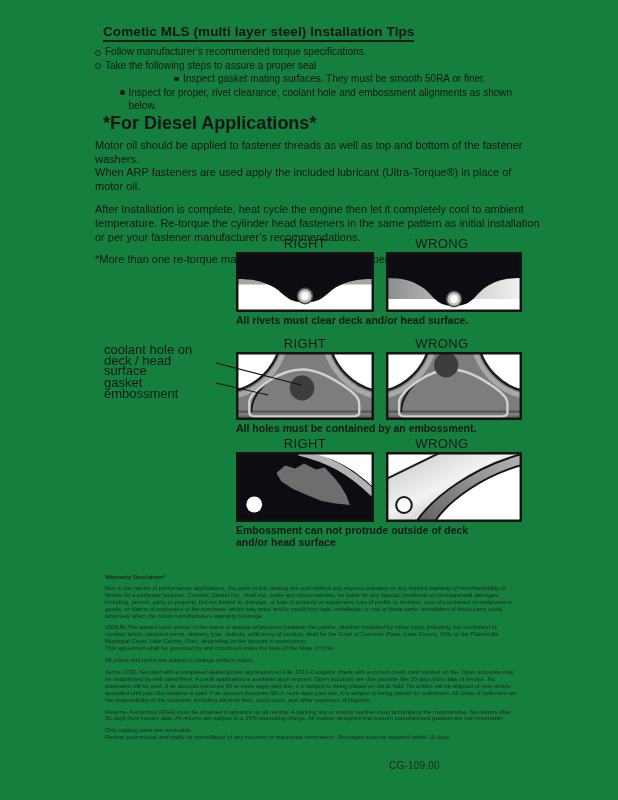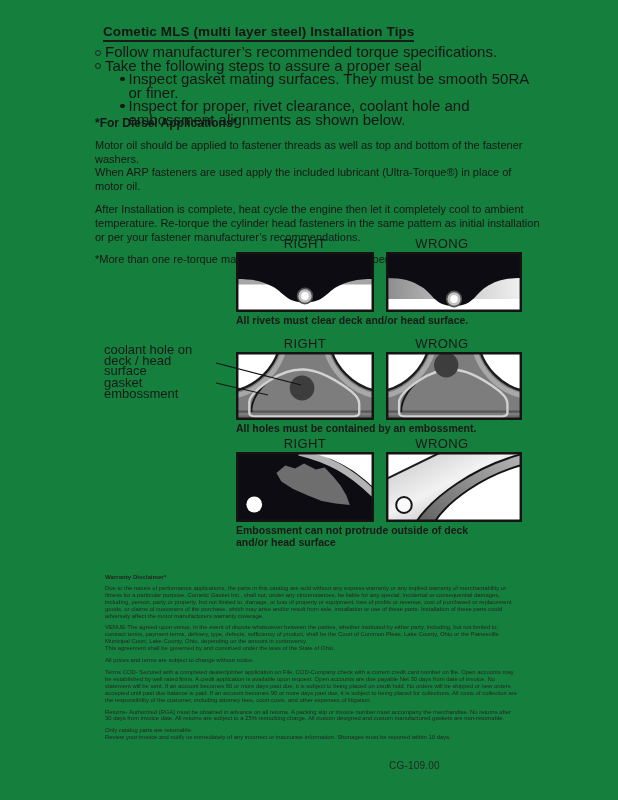--- a/index.html
+++ b/index.html
@@ -2,28 +2,28 @@
 <html><head>
 <meta charset="utf-8">
 <style>
   html,body{margin:0;padding:0;background:#ffffff;}
   .page{position:relative;width:618px;height:800px;background:#15803d;overflow:hidden;
         font-family:"Liberation Sans",sans-serif;color:#151515;}
 
   .title{position:absolute;left:103px;top:24px;font-size:13.5px;font-weight:bold;
          border-bottom:2px solid #1a1a1a;padding-bottom:1px;letter-spacing:0.1px;}
 
-  .tips{position:absolute;left:95px;top:45px;width:445px;font-size:15px;}
+  .tips{position:absolute;left:95px;top:45px;width:445px;font-size:10px;}
   .bullet{display:flex;align-items:flex-start;line-height:13.6px;}
   .b-marker{width:4px;height:4px;border:1px solid #222;border-radius:50%;margin:4.5px 4px 0 0;flex:none;}
   .sub{margin-left:25px;justify-content:center;}
   .s-marker{width:4.5px;height:4.5px;background:#161616;border-radius:50%;margin:4.5px 4px 0 0;flex:none;}
 
   .diesel{position:absolute;left:95px;top:117px;width:445px;font-size:11px;line-height:13.8px;}
-  .diesel .h{font-size:12px;font-weight:bold;margin:0 0 8px 0;}
+  .diesel .h{font-size:18px;font-weight:bold;margin:0 0 8px 8px;}
   .diesel p{margin:6px 0 9px 0;white-space:pre-line;}
 
   .drow{position:absolute;left:236px;width:286px;}
   #row1{top:236px;} #row2{top:336px;} #row3{top:436px;}
   .labels{display:flex;gap:0;margin-bottom:1px;}
   .lbl{text-align:center;font-size:13px;letter-spacing:0.4px;color:#181818;}
   .lbl.l{width:138px;} .lbl.r{width:136px;}
   .boxes{display:flex;gap:12px;}
   .boxes svg{display:block;}
   .caption{font-size:10.5px;font-weight:bold;margin-top:3px;line-height:11.5px;white-space:pre-line;color:#181818;}

